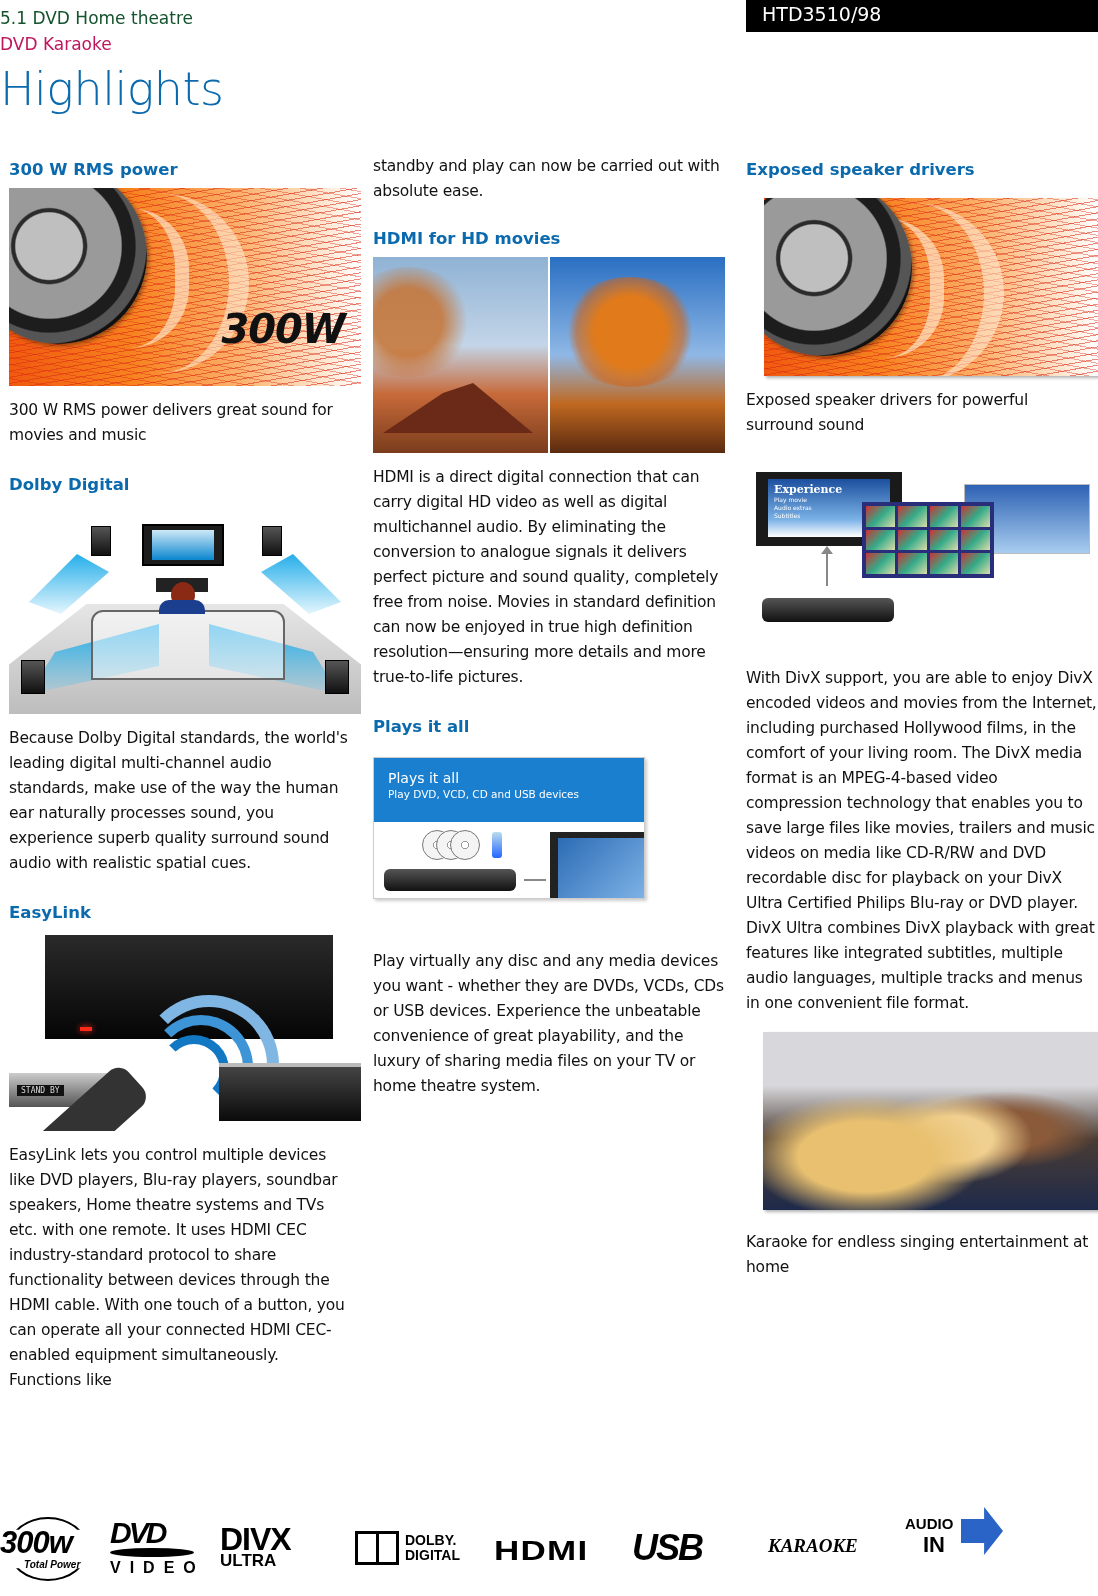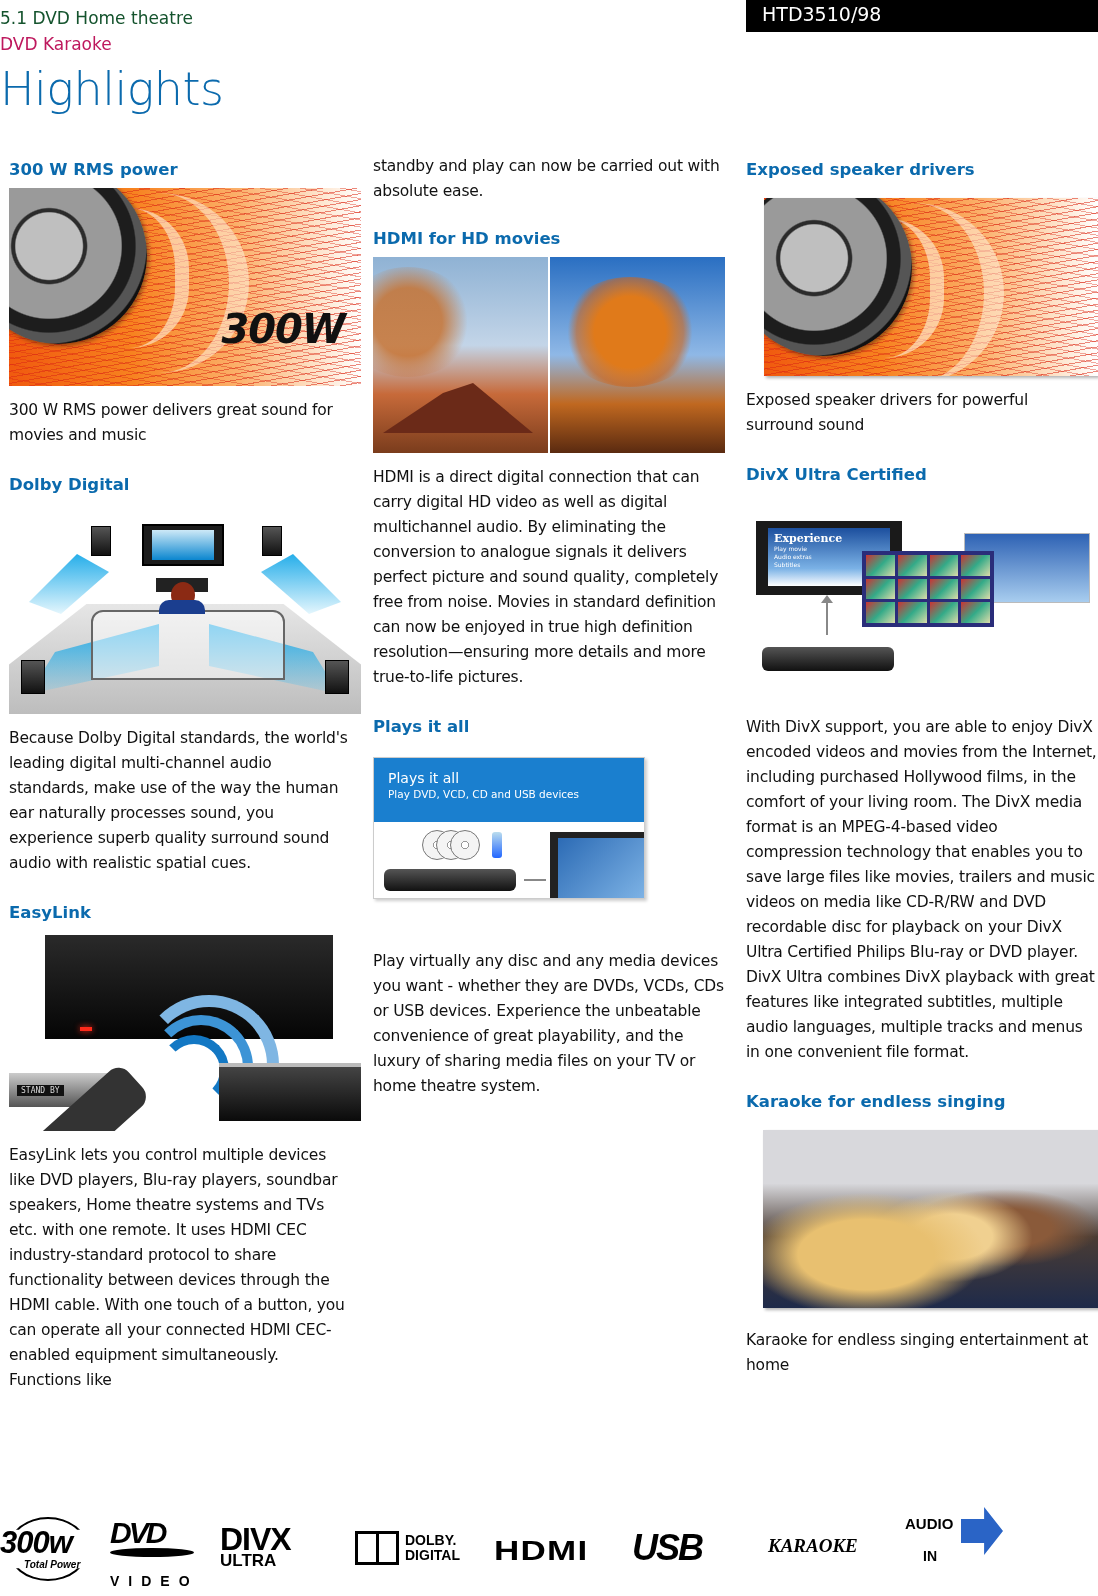--- a/index.html
+++ b/index.html
@@ -92,35 +92,35 @@
   
   .logos { position: absolute; left: 0; top: 1515px; width: 1098px; height: 70px; }
   .logo { position: absolute; color: #000; font-family: "Liberation Sans", sans-serif; }
   .logo-300w { left: 0; top: 2px; width: 92px; height: 64px; }
   .logo-300w .ring { position: absolute; left: 8px; top: 0; width: 80px; height: 64px; border: 2px solid #000; border-radius: 50%; clip-path: polygon(0 0, 100% 0, 100% 20%, 0 20%, 0 80%, 100% 80%, 100% 100%, 0 100%); }
   .logo-300w .n { position: absolute; left: 0; top: 8px; font-size: 31px; font-weight: bold; font-style: italic; letter-spacing: -1px; }
   .logo-300w .s { position: absolute; left: 24px; top: 42px; font-size: 10px; font-weight: bold; font-style: italic; }
   .logo-dvd { left: 110px; top: 4px; width: 90px; }
   .logo-dvd .t { font-size: 30px; font-weight: bold; font-style: italic; letter-spacing: -3px; line-height: 28px; }
   .logo-dvd .disc { width: 84px; height: 9px; border-radius: 50%; background: #000; margin-top: 1px; }
-  .logo-dvd .v { font-size: 14px; letter-spacing: 9px; margin-top: 16px; font-weight: bold; }
+  .logo-dvd .v { font-size: 16px; letter-spacing: 9px; margin-top: 2px; font-weight: bold; }
   .logo-divx { left: 220px; top: 10px; }
   .logo-divx .t { font-size: 32px; font-weight: 900; line-height: 28px; letter-spacing: -1px; }
   .logo-divx .u { font-size: 17px; font-weight: bold; line-height: 16px; }
   .logo-dolby { left: 355px; top: 16px; display: flex; align-items: center; gap: 6px; }
   .logo-dolby .box { width: 44px; height: 34px; border: 3px solid #000; display: flex; }
   .logo-dolby .box i { flex: 1; border-right: 3px solid #000; }
   .logo-dolby .box i:last-child { border-right: 0; }
   .logo-dolby .txt { font-size: 14px; line-height: 15px; font-weight: bold; }
   .logo-hdmi { left: 494px; top: 20px; font-size: 28px; font-weight: 900; letter-spacing: 1px; transform: scaleX(1.25); transform-origin: left; }
   .logo-usb { left: 632px; top: 12px; font-size: 36px; font-weight: 900; font-style: italic; letter-spacing: -2px; }
   .logo-karaoke { left: 768px; top: 20px; font-size: 19px; font-family: "Liberation Serif", serif; font-weight: bold; font-style: italic; }
   .logo-audio { left: 905px; top: 0px; }
   .logo-audio .a { position: absolute; left: 0; top: 0; font-size: 15px; font-weight: bold; }
-  .logo-audio .i { position: absolute; left: 18px; top: 33px; font-size: 14px; font-weight: bold; }
+  .logo-audio .i { position: absolute; left: 18px; top: 17px; font-size: 22px; font-weight: bold; }
   .logo-audio .arrow { position: absolute; left: 56px; top: -8px; width: 42px; height: 48px; background: #2a64c6; clip-path: polygon(0 25%, 55% 25%, 55% 0, 100% 50%, 55% 100%, 55% 75%, 0 75%); }
 </style>
 </head>
 <body>
 
 <div class="hdr-title">5.1 DVD Home theatre</div>
 <div class="hdr-sub">DVD Karaoke</div>
 <div class="model-bar">HTD3510/98</div>
 <div class="page-h">Highlights</div>
 
@@ -208,21 +208,20 @@
   <div class="sec-title">Exposed speaker drivers</div>
   <div class="img speaker-img" style="margin-top:16px;margin-left:18px;width:334px;height:178px;box-shadow:2px 2px 3px rgba(0,0,0,.3);">
     <div class="rays"></div>
       <div class="rays2"></div>
     <div class="wave2"></div>
       <div class="wave1"></div>
     <div class="cone" style="left:-30px;top:-20px;"></div>
   </div>
   <div class="body-text" style="margin-top:12px;">Exposed speaker drivers for powerful surround sound</div>
 
-  <div class="sec-title" style="margin-top:24px;">DivX Ultra Certified</div>
   <div class="img divx-img" style="margin-top:14px;">
     <div class="tv">
       <div class="scr">
         <div class="big">Experience</div>
         <div class="small">Play movie</div>
         <div class="small">Audio extras</div>
         <div class="small">Subtitles</div>
       </div>
     </div>
     <div class="menu"></div>
@@ -238,21 +237,20 @@
         <i></i>
         <i></i>
         <i></i>
         <i></i>
       </div>
     <div class="arr"></div>
     <div class="player"></div>
   </div>
   <div class="body-text" style="margin-top:24px;">With DivX support, you are able to enjoy DivX encoded videos and movies from the Internet, including purchased Hollywood films, in the comfort of your living room. The DivX media format is an MPEG-4-based video compression technology that enables you to save large files like movies, trailers and music videos on media like CD-R/RW and DVD recordable disc for playback on your DivX Ultra Certified Philips Blu-ray or DVD player. DivX Ultra combines DivX playback with great features like integrated subtitles, multiple audio languages, multiple tracks and menus in one convenient file format.</div>
 
-  <div class="sec-title" style="margin-top:24px;">Karaoke for endless singing</div>
   <div class="img kara-img" style="margin-top:16px;"></div>
   <div class="body-text" style="margin-top:20px;">Karaoke for endless singing entertainment at home</div>
 </div>
 
 <div class="logos">
   <div class="logo logo-300w">
     <div class="ring"></div>
     <div class="n">300w</div>
     <div class="s">Total Power</div>
   </div>

